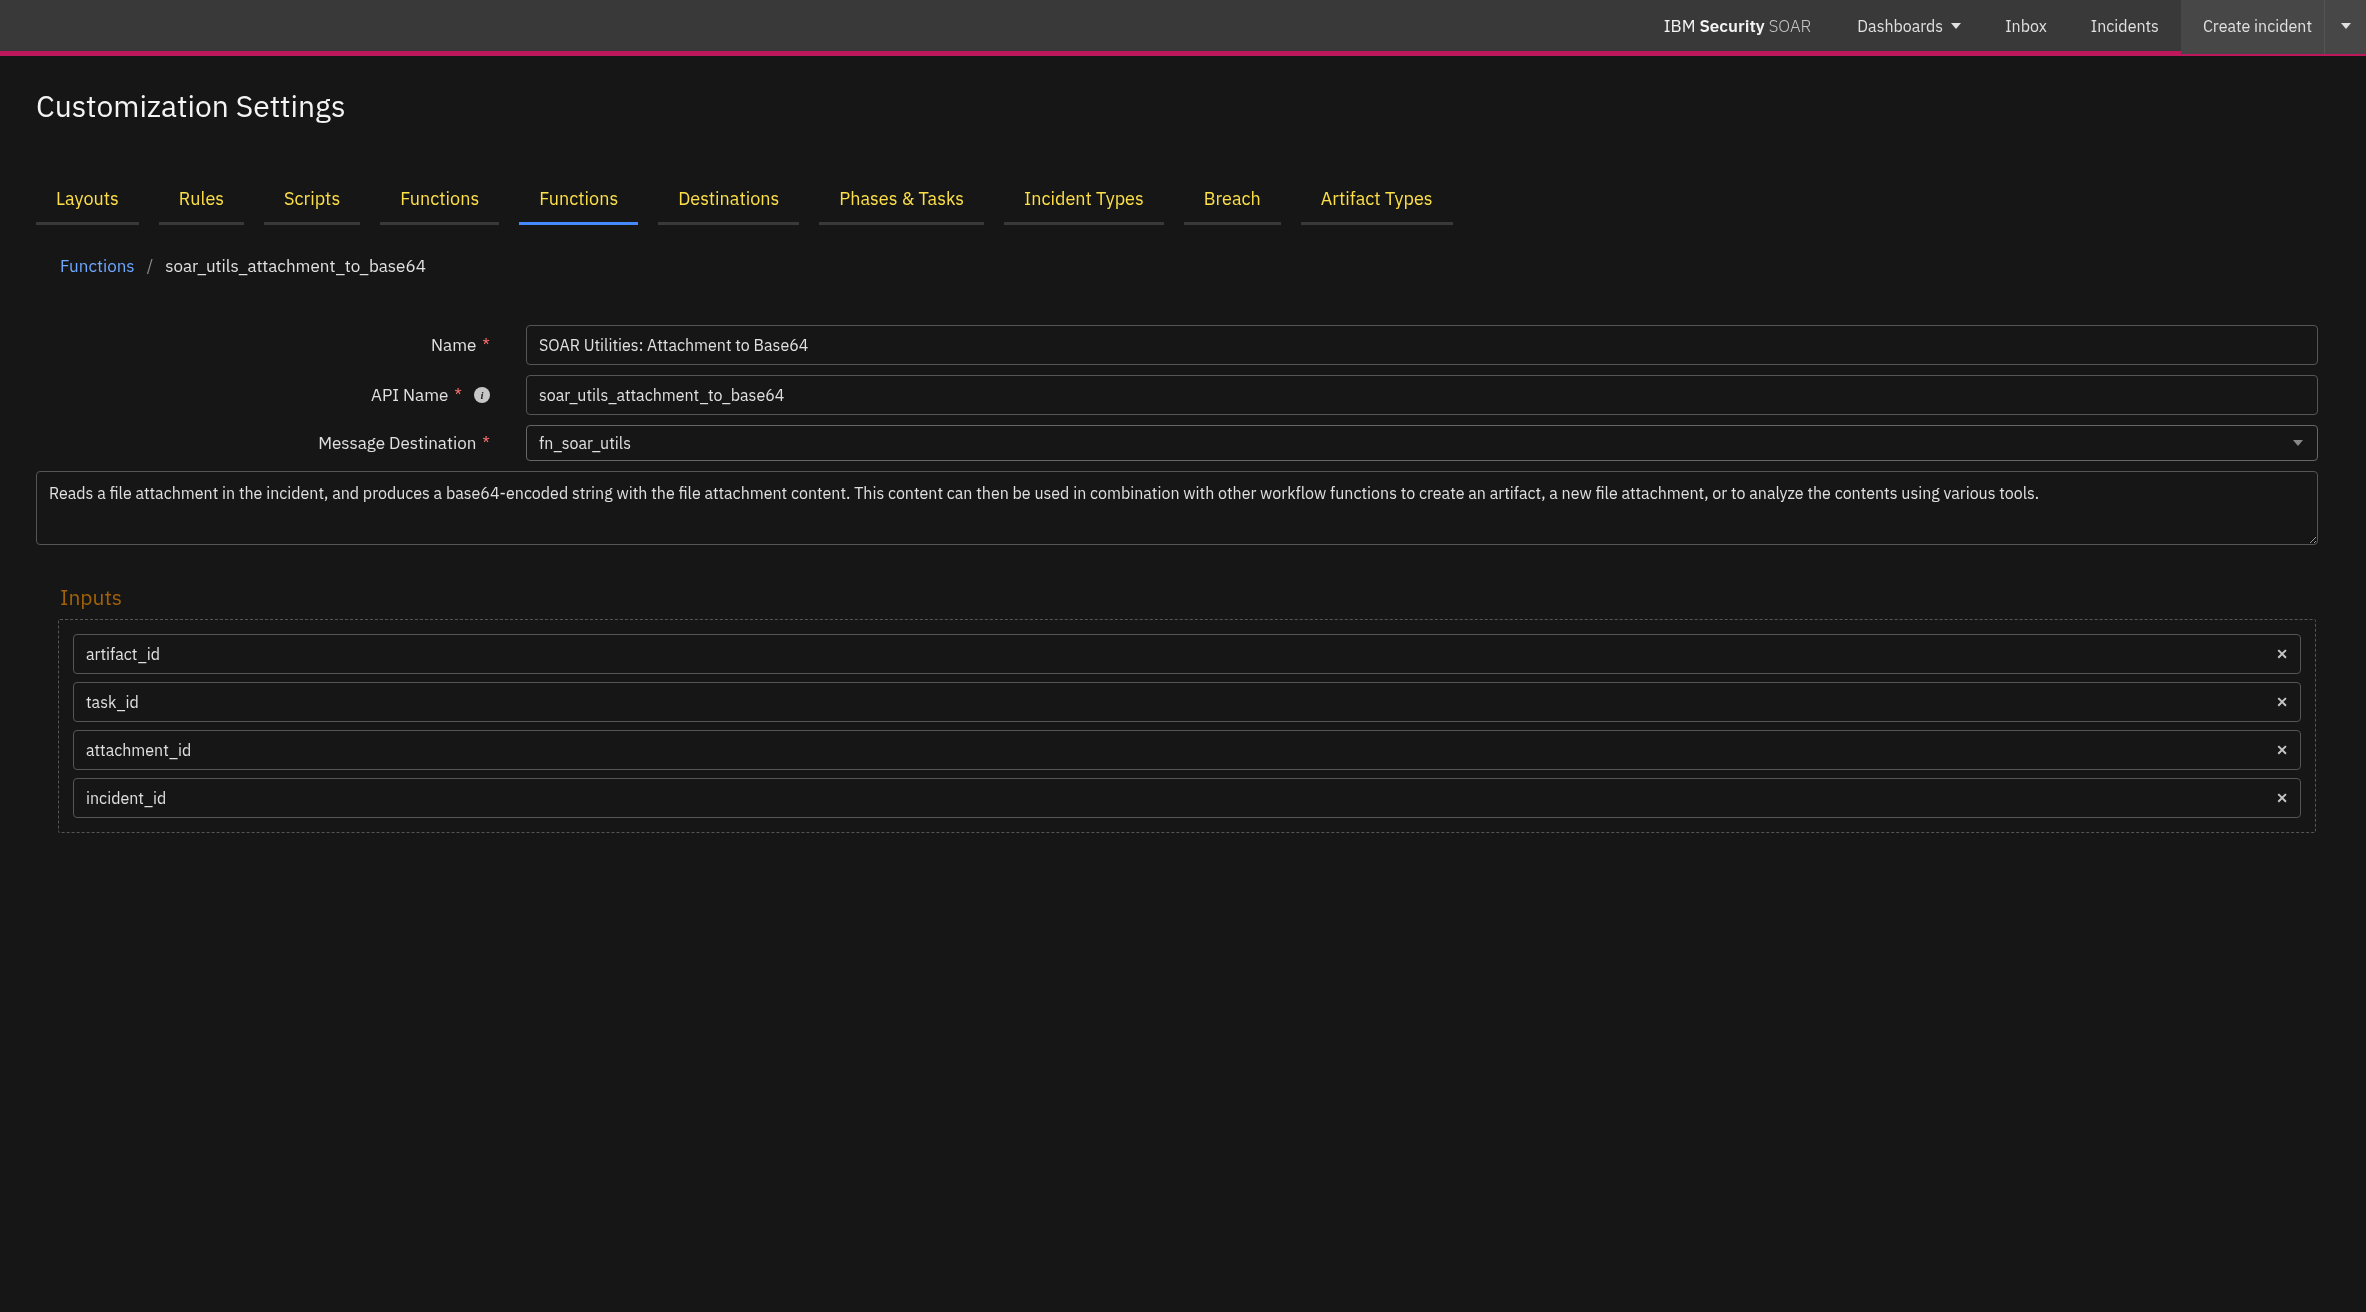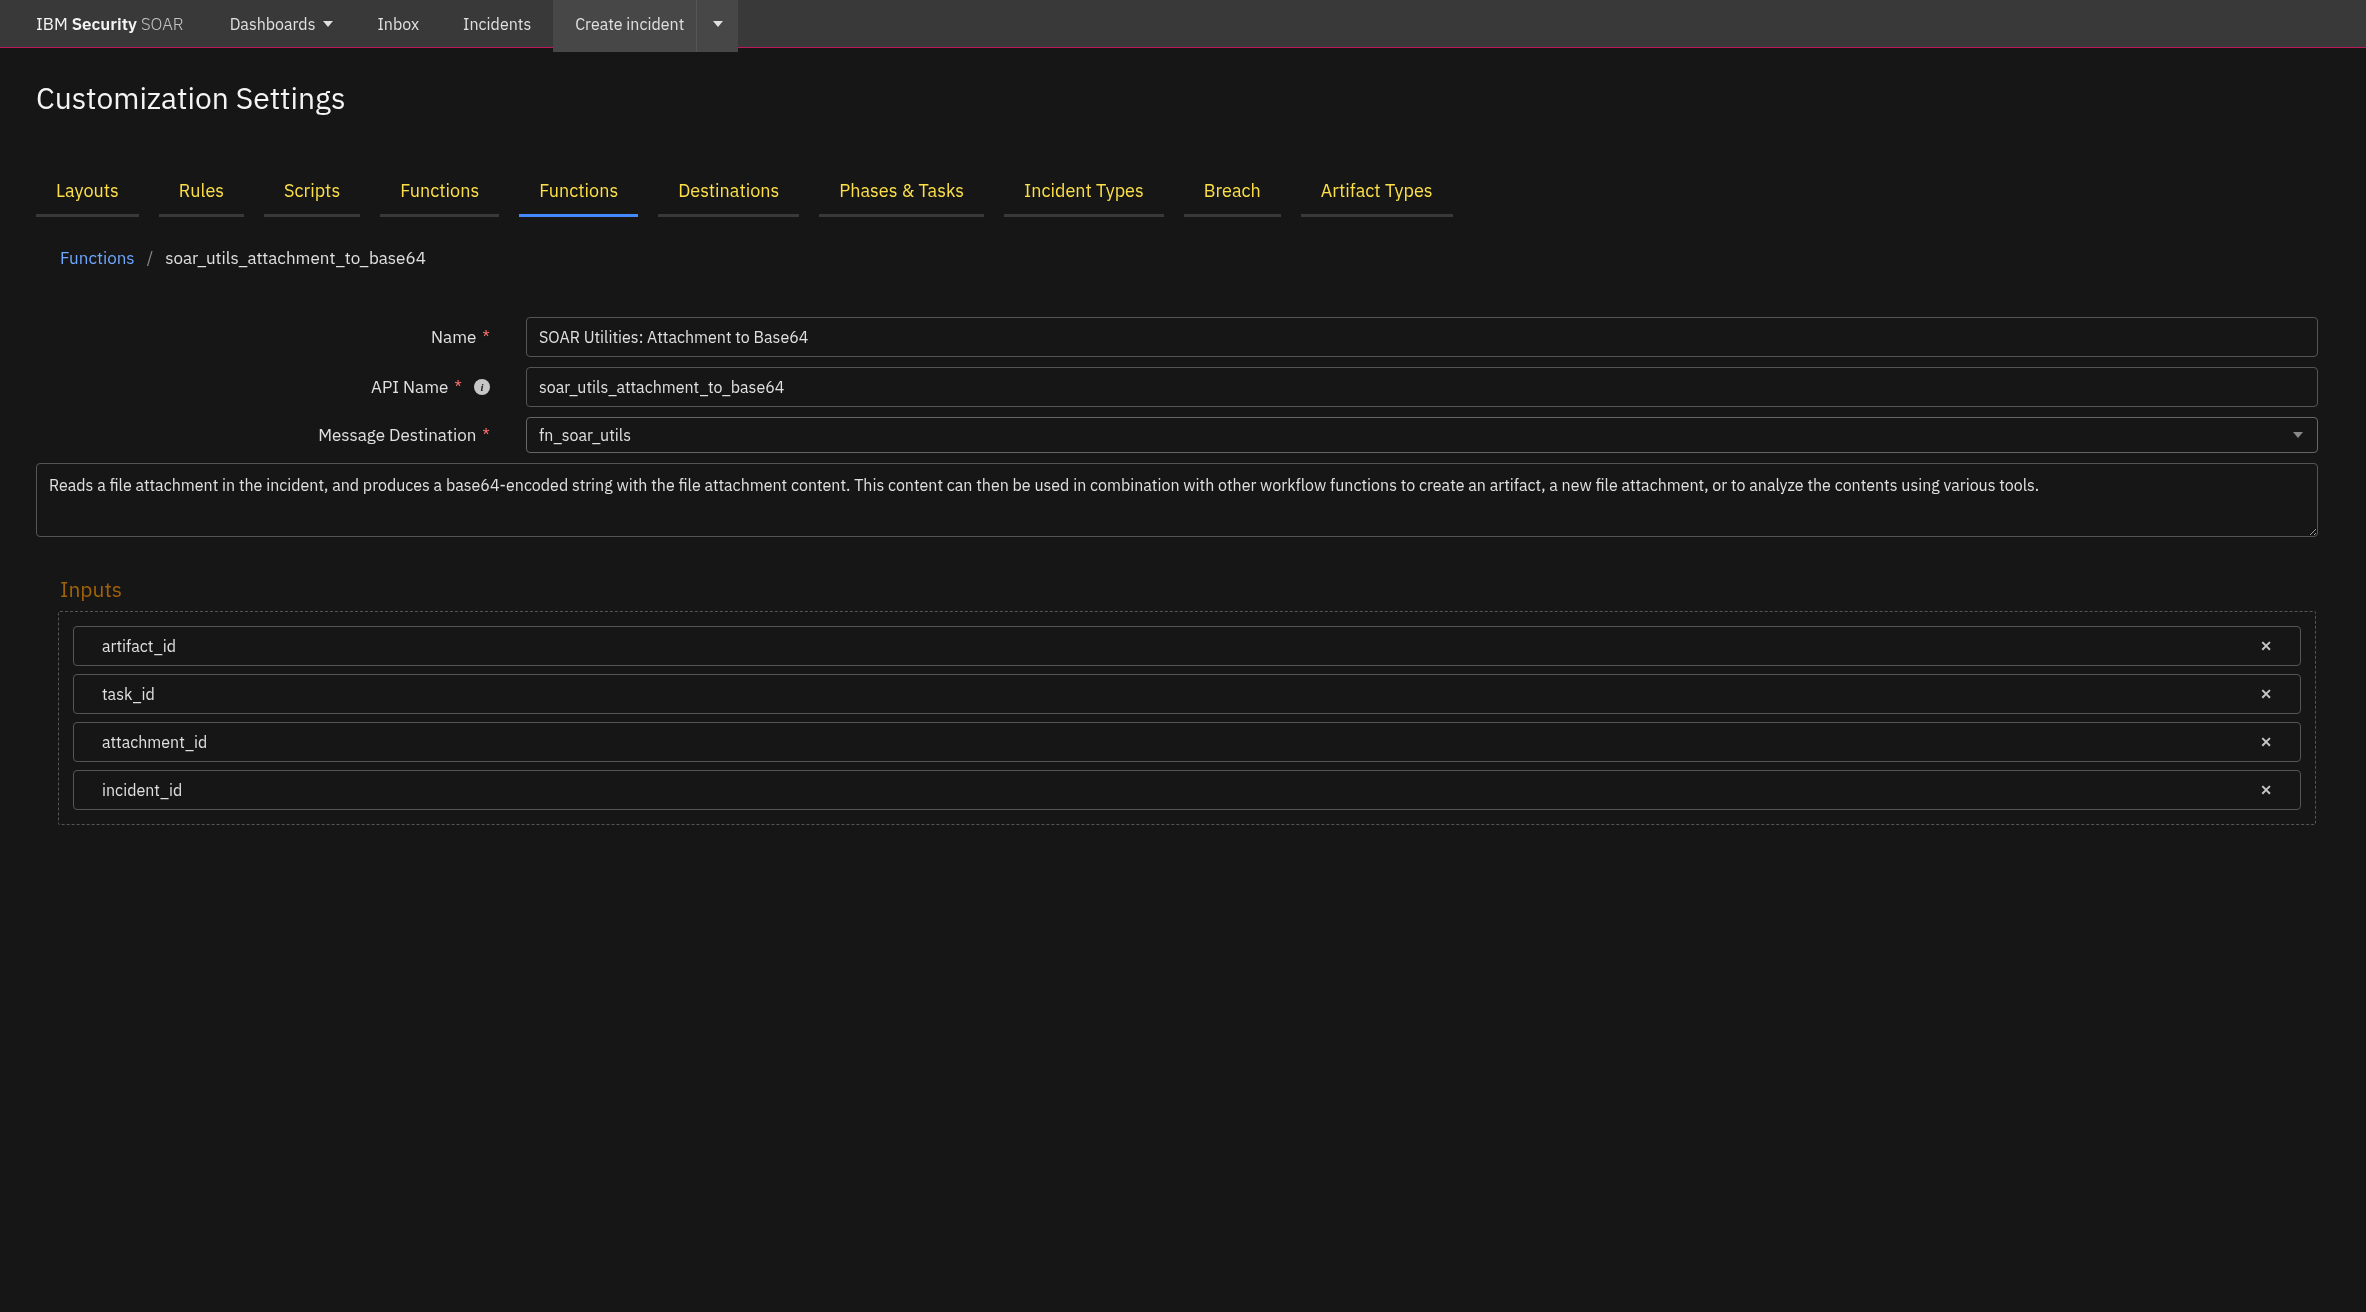--- a/index.html
+++ b/index.html
@@ -8,24 +8,25 @@
   padding: 0;
 }
 body {
   background: #161616;
   color: #f4f4f4;
   font-family: "IBM Plex Sans", -apple-system, BlinkMacSystemFont, "Segoe UI", Helvetica, Arial, sans-serif;
   font-size: 15px;
 }
 .topbar {
   background: #393939;
-  height: 48px;
-  display: flex;
-  align-items: center;
-  border-bottom: 1px solid #be185d;
+  height: 56px;
+  display: flex;
+  align-items: center;
+  border-bottom: 5px solid #be185d;
+  justify-content: flex-end;
 }
 .brand {
   padding: 0 24px 0 36px;
   font-size: 17px;
   font-weight: 400;
   color: #f4f4f4;
 }
 .brand .bold {
   font-weight: 600;
 }
@@ -197,21 +198,21 @@
 .inputs-box {
   margin: 0 14px 0 22px;
   border: 1px dashed #555;
   padding: 14px;
   border-radius: 2px;
 }
 .input-tag {
   background: #161616;
   border: 1px solid #555;
   border-radius: 4px;
-  padding: 9px 28px;
+  padding: 9px 12px;
   margin-bottom: 8px;
   display: flex;
   justify-content: space-between;
   align-items: center;
   font-size: 16px;
   color: #e0e0e0;
 }
 .input-tag:last-child {
   margin-bottom: 0;
 }

